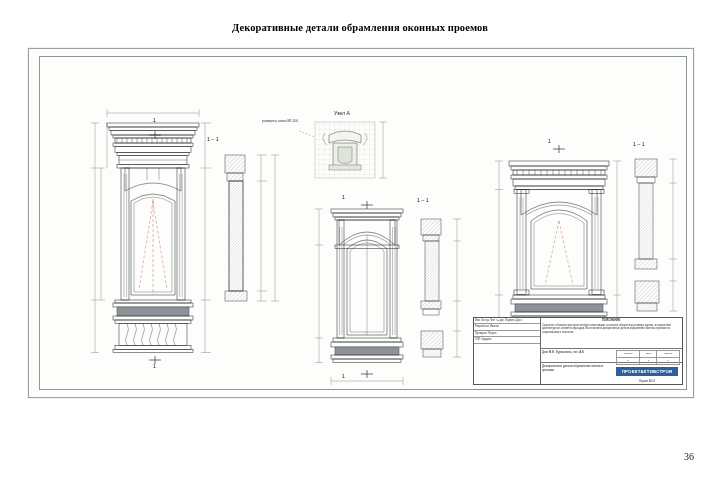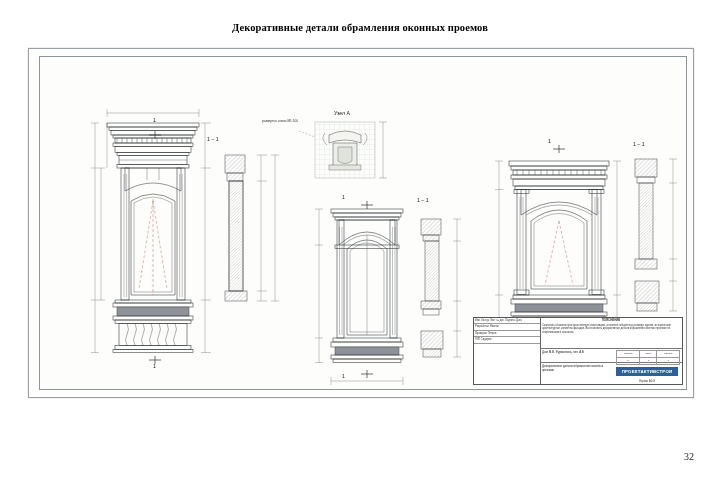--- a/index.html
+++ b/index.html
@@ -537,14 +537,14 @@
           </tr>
         </tbody>
           </table>
       </div>
 
       <div class="tb-logo">ПРОЕКТАКТИВСТРОЙ</div>
       <div class="tb-footer">Формат А1х3</div>
     </div>
   </div>
 
-  <div class="page-number">32</div>
+  <div class="page-number">36</div>
 </div>
 
 </body></html>

